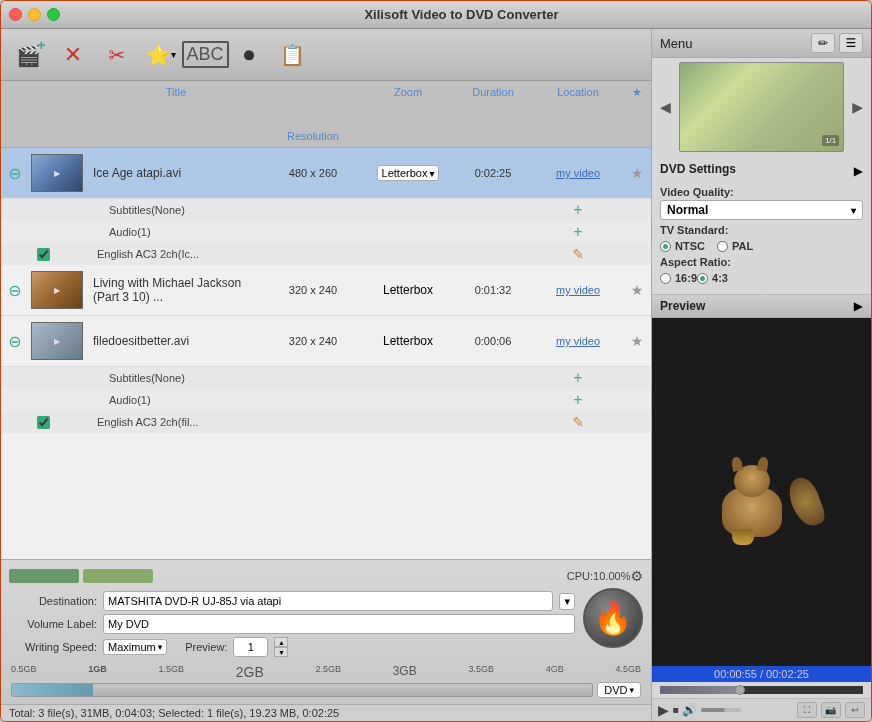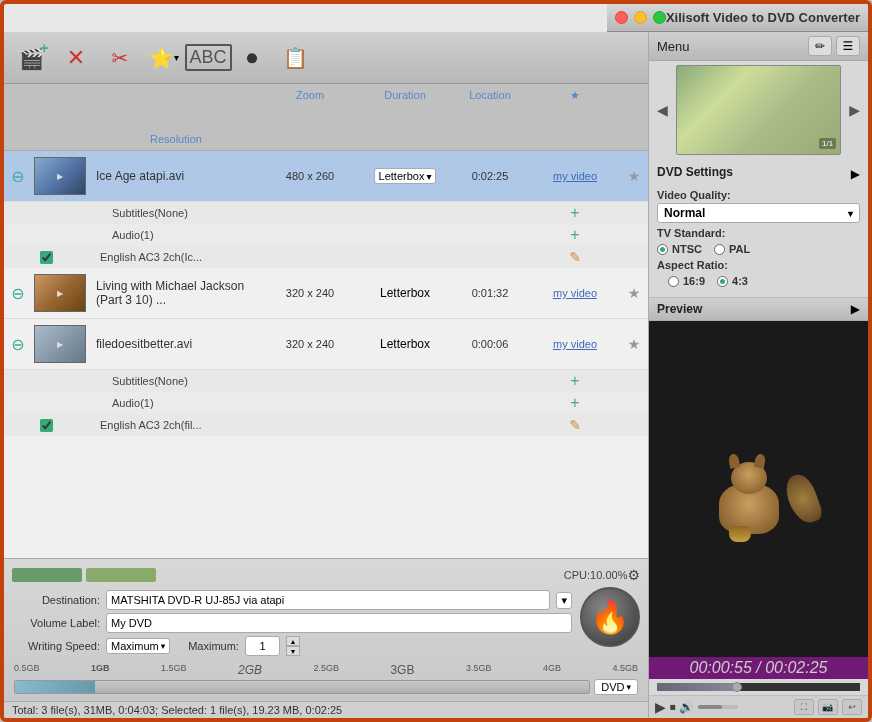--- a/index.html
+++ b/index.html
@@ -8,26 +8,25 @@
       font-size: 12px;
       background: #c0c0c0;
       width: 872px;
       height: 722px;
       overflow: hidden;
     }
     .window {
       width: 872px;
       height: 722px;
       background: #e8e8e8;
-      border: 4px solid #c2410c;
+      border: 1px solid #c2410c;
       border-radius: 6px;
       overflow: hidden;
       display: flex;
       flex-direction: column;
-      align-items: flex-end;
     }
     .titlebar {
       background: linear-gradient(to bottom, #d8d8d8, #b8b8b8);
       height: 28px;
       display: flex;
       align-items: center;
       padding: 0 8px;
       border-bottom: 1px solid #888;
       flex-shrink: 0;
     }
@@ -241,44 +240,43 @@
     .quality-dropdown {
       display: flex; align-items: center; justify-content: space-between;
       background: white; border: 1px solid #aaa; border-radius: 3px;
       padding: 2px 6px; font-size: 12px; cursor: pointer; width: 100%;
     }
     .tv-standard { display: flex; gap: 12px; align-items: center; margin: 4px 0; }
     .radio-group { display: flex; align-items: center; gap: 4px; }
     .radio-dot { width: 11px; height: 11px; border-radius: 50%; border: 1px solid #666; display: flex; align-items: center; justify-content: center; background: white; }
     .radio-dot.active::after { content: ''; width: 5px; height: 5px; background: #3a7; border-radius: 50%; display: block; }
     .radio-label { font-size: 11px; color: #333; }
-    .aspect-ratio { display: flex; gap: 12px; align-items: center; margin: 4px 11px; }
+    .aspect-ratio { display: flex; gap: 0; align-items: center; margin: 4px 0; }
     .preview-section {
       flex: 1;
       display: flex; flex-direction: column;
     }
     .preview-header {
       display: flex; align-items: center; justify-content: space-between;
       padding: 4px 8px;
       background: linear-gradient(to bottom, #d0d0d0, #b8b8b8);
       border-bottom: 1px solid #aaa;
     }
     .preview-title { font-size: 12px; font-weight: bold; color: #222; }
     .preview-video {
       flex: 1;
       background: #1a1a1a;
       display: flex; align-items: center; justify-content: center;
       min-height: 160px;
       position: relative;
     }
     .preview-time {
-      background: #701a75;
-      color: #ccc; font-size: 16px; text-align: center;
+      background: #1d4ed8;
+      color: #ccc; font-size: 11px; text-align: center;
       padding: 2px 0;
-      font-style: italic;
     }
     .preview-progress {
       background: #333;
       height: 8px;
       position: relative;
       margin: 2px 4px;
     }
     .preview-progress-fill {
       background: linear-gradient(to right, #667, #889);
       height: 100%;
@@ -366,20 +364,21 @@
           <span style="font-size:22px;color:#333;">⏺</span>
         </div>
         <div class="toolbar-btn">
           <span style="font-size:20px;">📋</span>
         </div>
       </div>
 
       <div class="file-list-header">
         <div class="header-cell"></div>
         <div class="header-cell"></div>
+        <div class="header-cell" style="color:#5588cc;">Title</div>
         <div class="header-cell" style="color:#5588cc;margin-top:44px;">Resolution</div>
         <div class="header-cell" style="color:#5588cc;">Zoom</div>
         <div class="header-cell" style="color:#5588cc;">Duration</div>
         <div class="header-cell" style="color:#5588cc;">Location</div>
         <div class="header-cell" style="color:#5588cc;">★</div>
       </div>
 
       <div class="file-list">
 
         <div class="file-row selected">
@@ -520,39 +519,39 @@
             <div class="dest-row">
               <span class="dest-label">Volume Label:</span>
               <input class="dest-input" type="text" value="My DVD" style="">
             </div>
             <div class="writing-row">
               <span class="dest-label">Writing Speed:</span>
               <div class="speed-select">
                 <span>Maximum</span>
                 <span style="font-size:9px;">▾</span>
               </div>
-              <span style="margin-left:12px;font-size:11px;color:#333;">Maximum:</span>
+              <span style="margin-left:12px;font-size:11px;color:#333;">Preview:</span>
               <input class="copies-input" type="text" value="1" style="">
               <div class="stepper">
                 <div class="stepper-btn">▲</div>
                 <div class="stepper-btn">▼</div>
               </div>
             </div>
           </div>
           <div class="burn-btn">
             <span style="font-size:32px;">🔥</span>
           </div>
         </div>
 
         <div class="storage-bar-wrap">
           <div style="display:flex;justify-content:space-between;margin-bottom:2px;">
             <span style="font-size:9px;color:#555;">0.5GB</span>
             <span style="font-size:9px;color:#555;font-weight:bold;">1GB</span>
             <span style="font-size:9px;color:#555;">1.5GB</span>
-            <span style="font-size:12px;color:#555;font-style:italic;">2GB</span>
+            <span style="font-size:14px;color:#555;">2GB</span>
             <span style="font-size:9px;color:#555;">2.5GB</span>
             <span style="font-size:12px;color:#555;">3GB</span>
             <span style="font-size:9px;color:#555;">3.5GB</span>
             <span style="font-size:9px;color:#555;">4GB</span>
             <span style="font-size:9px;color:#555;">4.5GB</span>
           </div>
           <div style="display:flex;gap:4px;align-items:center;">
             <div class="storage-track" style="flex:1;">
               <div class="storage-used"></div>
             </div>

